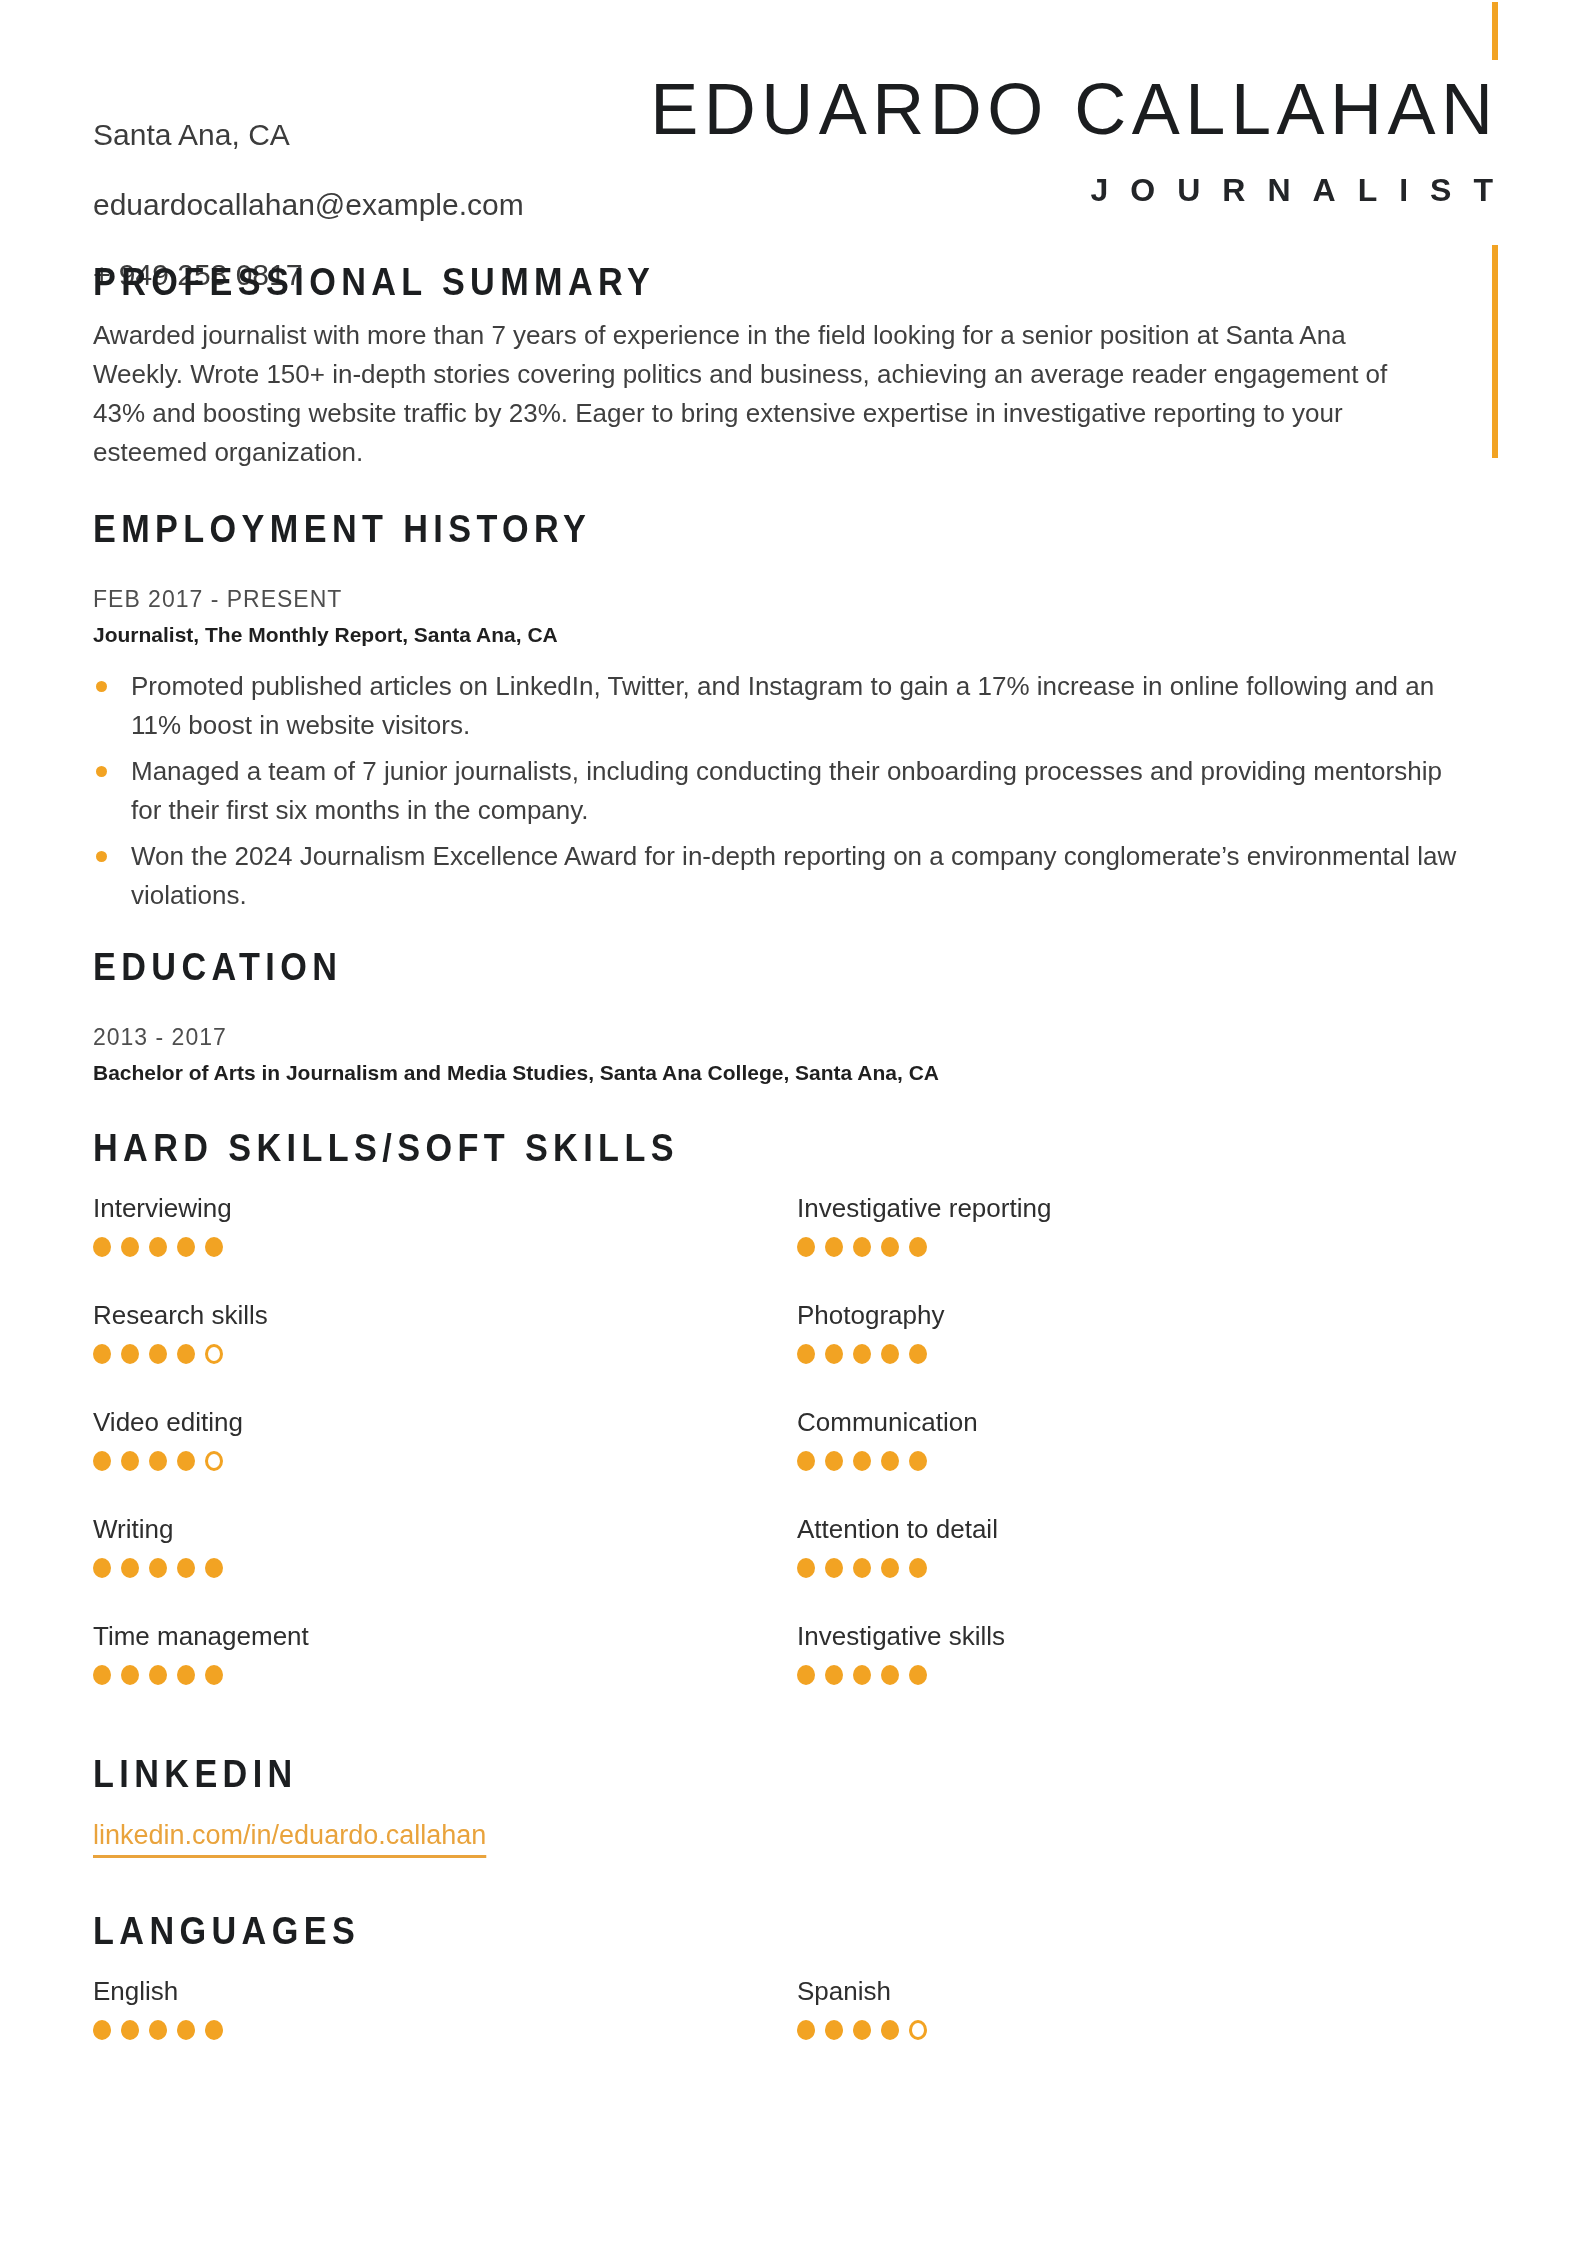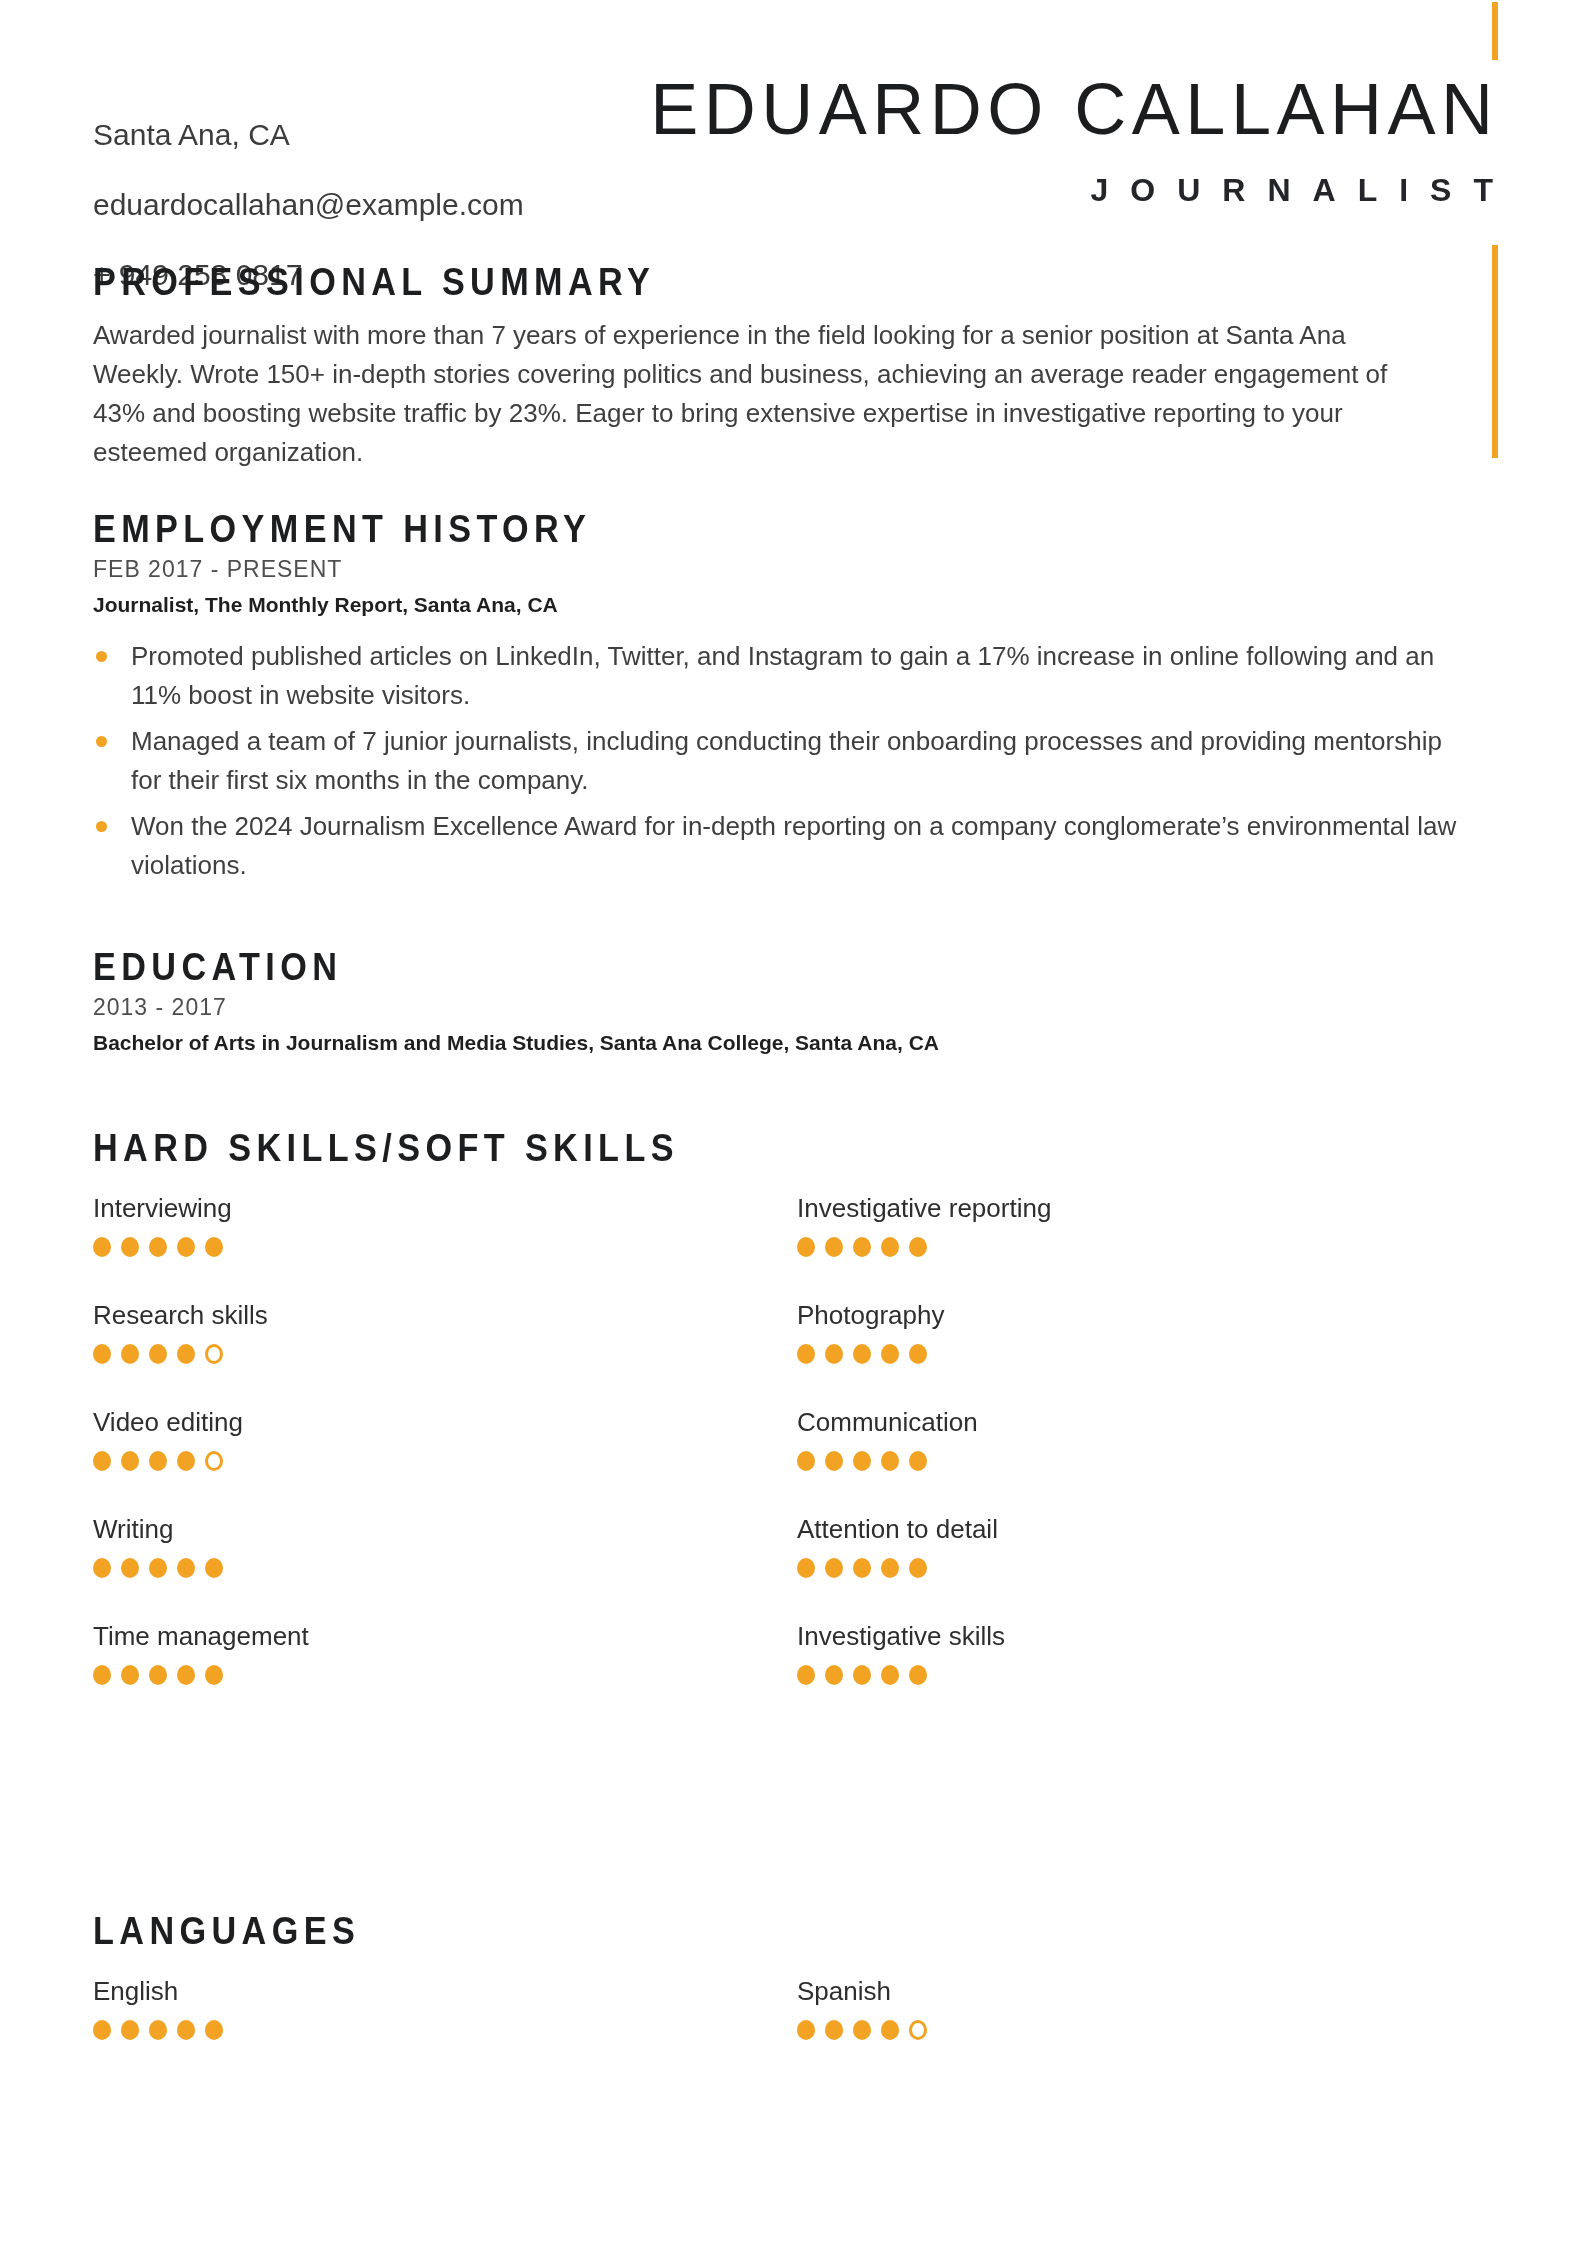--- a/index.html
+++ b/index.html
@@ -49,21 +49,21 @@
   #education { top:945px; }
   #skills    { top:1126px; }
   #linkedin  { top:1752px; }
   #languages { top:1909px; }
 
   .body-text {
     margin-top:12px; max-width:1340px;
     font-size:26px; line-height:39px; color:#3f3f3f;
   }
   .date-range {
-    margin-top:5px; font-size:23px; letter-spacing:1px; color:#4e4e4e; line-height:1.2;
+    margin-top:35px; font-size:23px; letter-spacing:1px; color:#4e4e4e; line-height:1.2;
   }
   .bold-line {
     margin-top:8px; font-size:21px; font-weight:700; color:#1f1f1f; line-height:1.2;
     white-space:nowrap;
   }
   ul.bullets { margin-top:20px; list-style:none; }
   ul.bullets li {
     position:relative; padding-left:38px; margin-bottom:7px;
     font-size:26px; line-height:39px; color:#3f3f3f; max-width:1345px;
   }
@@ -234,20 +234,24 @@
             <span class="dot filled"></span>
             <span class="dot filled"></span>
             <span class="dot filled"></span>
             <span class="dot filled"></span>
             <span class="dot filled"></span>
           </div>
       </div>
     </div>
   </section>
 
+  <section id="linkedin">
+    <div class="sec-heading">LINKEDIN</div>
+    <a class="profile-link">linkedin.com/in/eduardo.callahan</a>
+  </section>
 
   <section id="languages">
     <div class="sec-heading">LANGUAGES</div>
     <div class="rating-grid">
       <div class="rating-cell">
         <div class="rating-label">English</div>
         <div class="dots">
             <span class="dot filled"></span>
             <span class="dot filled"></span>
             <span class="dot filled"></span>

